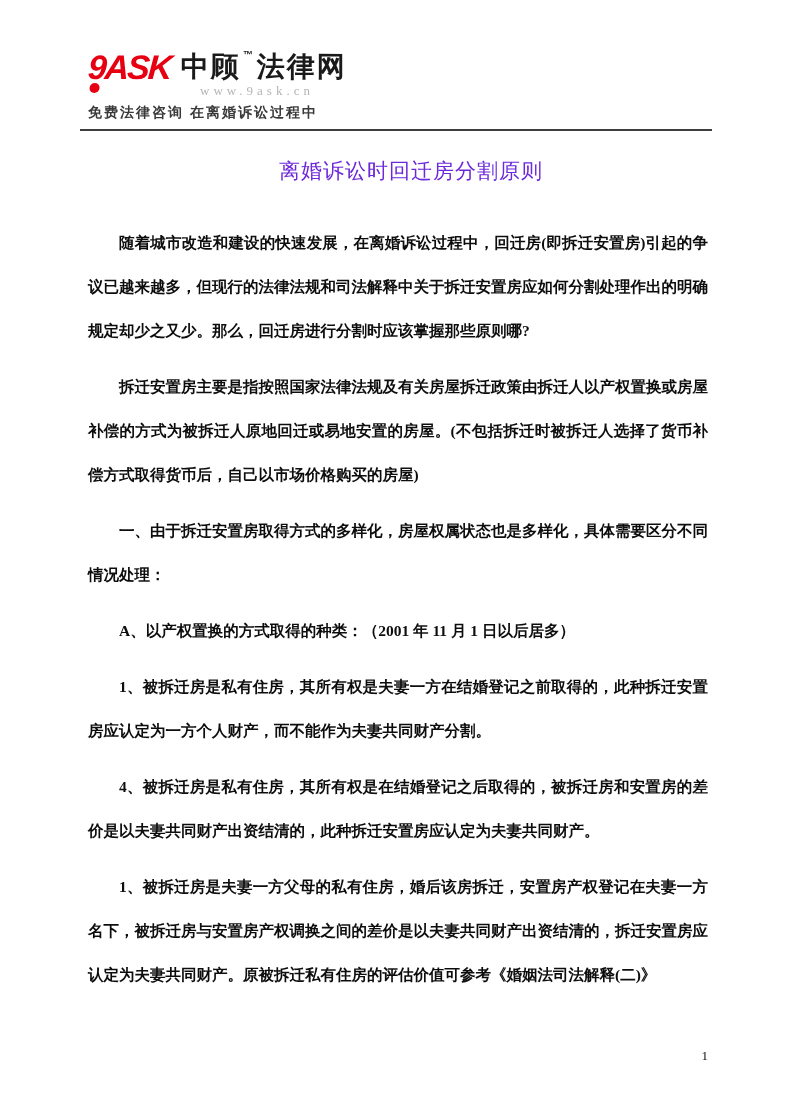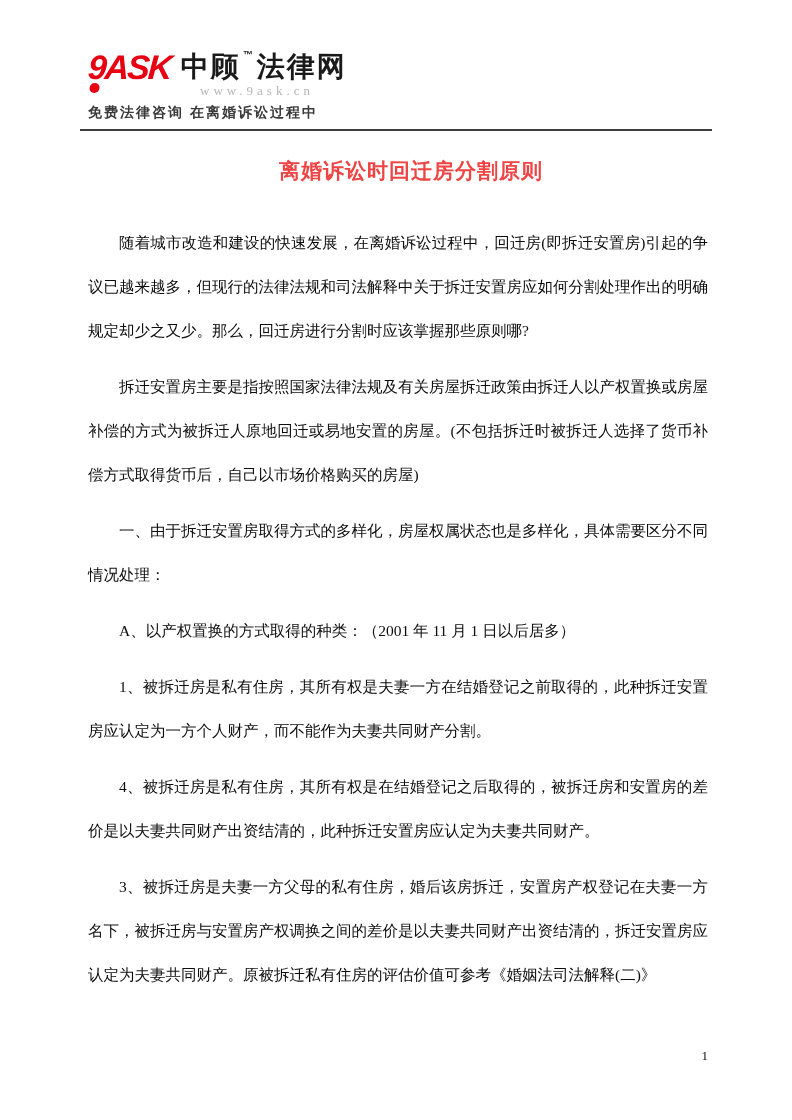--- a/index.html
+++ b/index.html
@@ -84,29 +84,30 @@
     margin-top: 6px;
   }
   .divider {
     border: none;
     border-top: 2px solid #3f3f3f;
     margin: 7px 80px 0 80px;
   }
   
   .doc-title {
     text-align: center;
-    font-weight: bold;
+    font-weight: normal;
     font-size: 21px;
     letter-spacing: 1px;
-    color: #ef4444;
+    color: #6d28d9;
     margin-top: 26px;
     margin-left: 30px;
   }
   .content {
     margin: 36px 84px 0 88px;
+    font-weight: bold;
   }
   .content p {
     font-size: 15.5px;
     line-height: 44px;
     text-align: justify;
     text-indent: 2em;
     margin: 0 0 12px 0;
     color: #0d0d0d;
   }
   .page-number {
@@ -135,18 +136,18 @@
 
   <h1 class="doc-title">离婚诉讼时回迁房分割原则</h1>
 
   <div class="content">
     <p>随着城市改造和建设的快速发展，在离婚诉讼过程中，回迁房(即拆迁安置房)引起的争议已越来越多，但现行的法律法规和司法解释中关于拆迁安置房应如何分割处理作出的明确规定却少之又少。那么，回迁房进行分割时应该掌握那些原则哪?</p>
     <p>拆迁安置房主要是指按照国家法律法规及有关房屋拆迁政策由拆迁人以产权置换或房屋补偿的方式为被拆迁人原地回迁或易地安置的房屋。(不包括拆迁时被拆迁人选择了货币补偿方式取得货币后，自己以市场价格购买的房屋)</p>
     <p>一、由于拆迁安置房取得方式的多样化，房屋权属状态也是多样化，具体需要区分不同情况处理：</p>
     <p>A、以产权置换的方式取得的种类：（2001 年 11 月 1 日以后居多）</p>
     <p>1、被拆迁房是私有住房，其所有权是夫妻一方在结婚登记之前取得的，此种拆迁安置房应认定为一方个人财产，而不能作为夫妻共同财产分割。</p>
     <p>4、被拆迁房是私有住房，其所有权是在结婚登记之后取得的，被拆迁房和安置房的差价是以夫妻共同财产出资结清的，此种拆迁安置房应认定为夫妻共同财产。</p>
-    <p>3、被拆迁房是夫妻一方父母的私有住房，婚后该房拆迁，安置房产权登记在夫妻一方名下，被拆迁房与安置房产权调换之间的差价是以夫妻共同财产出资结清的，拆迁安置房应认定为夫妻共同财产。原被拆迁私有住房的评估价值可参考《婚姻法司法解释(二)》</p>
+    <p>1、被拆迁房是夫妻一方父母的私有住房，婚后该房拆迁，安置房产权登记在夫妻一方名下，被拆迁房与安置房产权调换之间的差价是以夫妻共同财产出资结清的，拆迁安置房应认定为夫妻共同财产。原被拆迁私有住房的评估价值可参考《婚姻法司法解释(二)》</p>
   </div>
 
   <div class="page-number">1</div>
 
 </div>
 
 </body></html>

